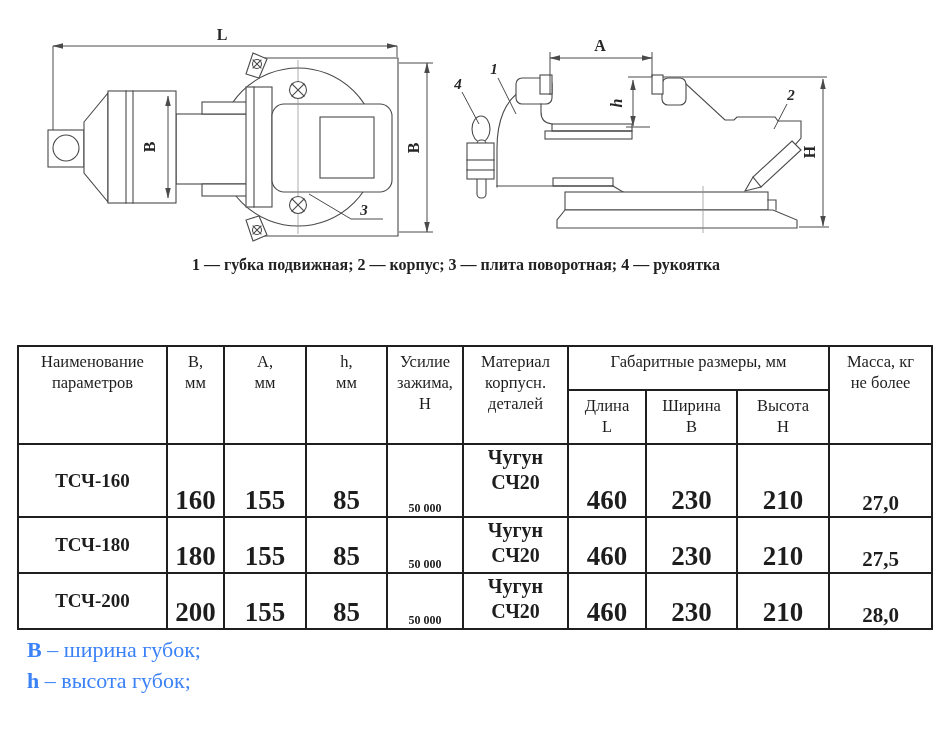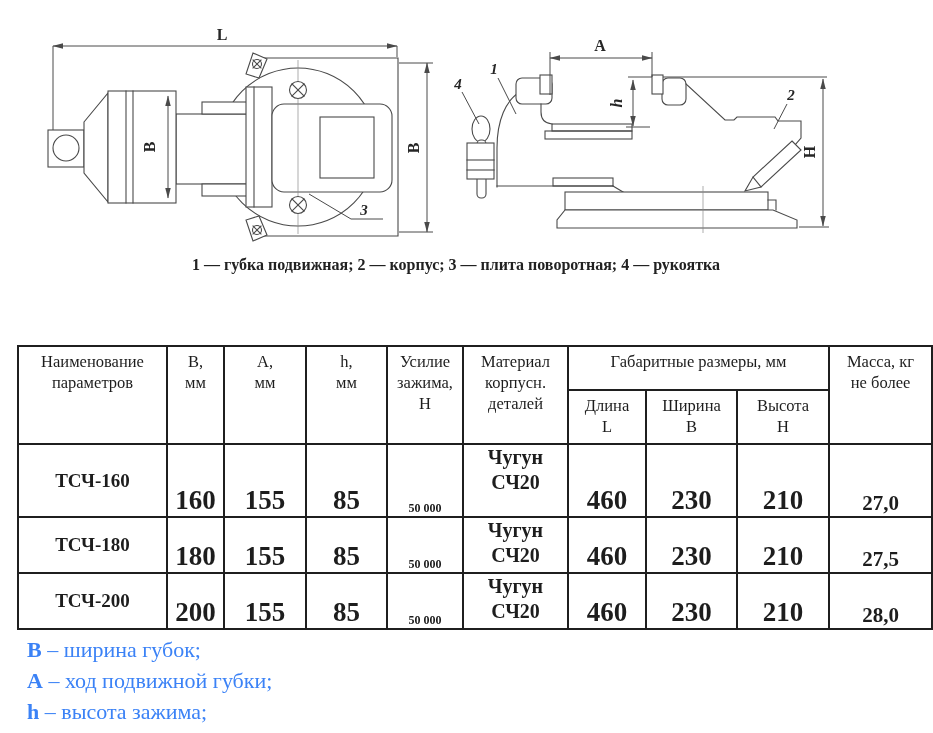--- a/index.html
+++ b/index.html
@@ -280,15 +280,14 @@
       <td class="num">230</td>
       <td class="num">210</td>
       <td class="mass">28,0</td>
     </tr>
   </tbody>
     </table>
 </div>
 
 <div class="legend">
   <div><b>В</b> <span>– ширина губок;</span></div>
-  <div><b>А</b> <span>– ход подвижной губки;</span></div>
-  <div><b>h</b> <span>– высота зажима;</span></div>
+  <div><b>h</b> <span>– высота губок;</span></div>
 </div>
 
 </body></html>

